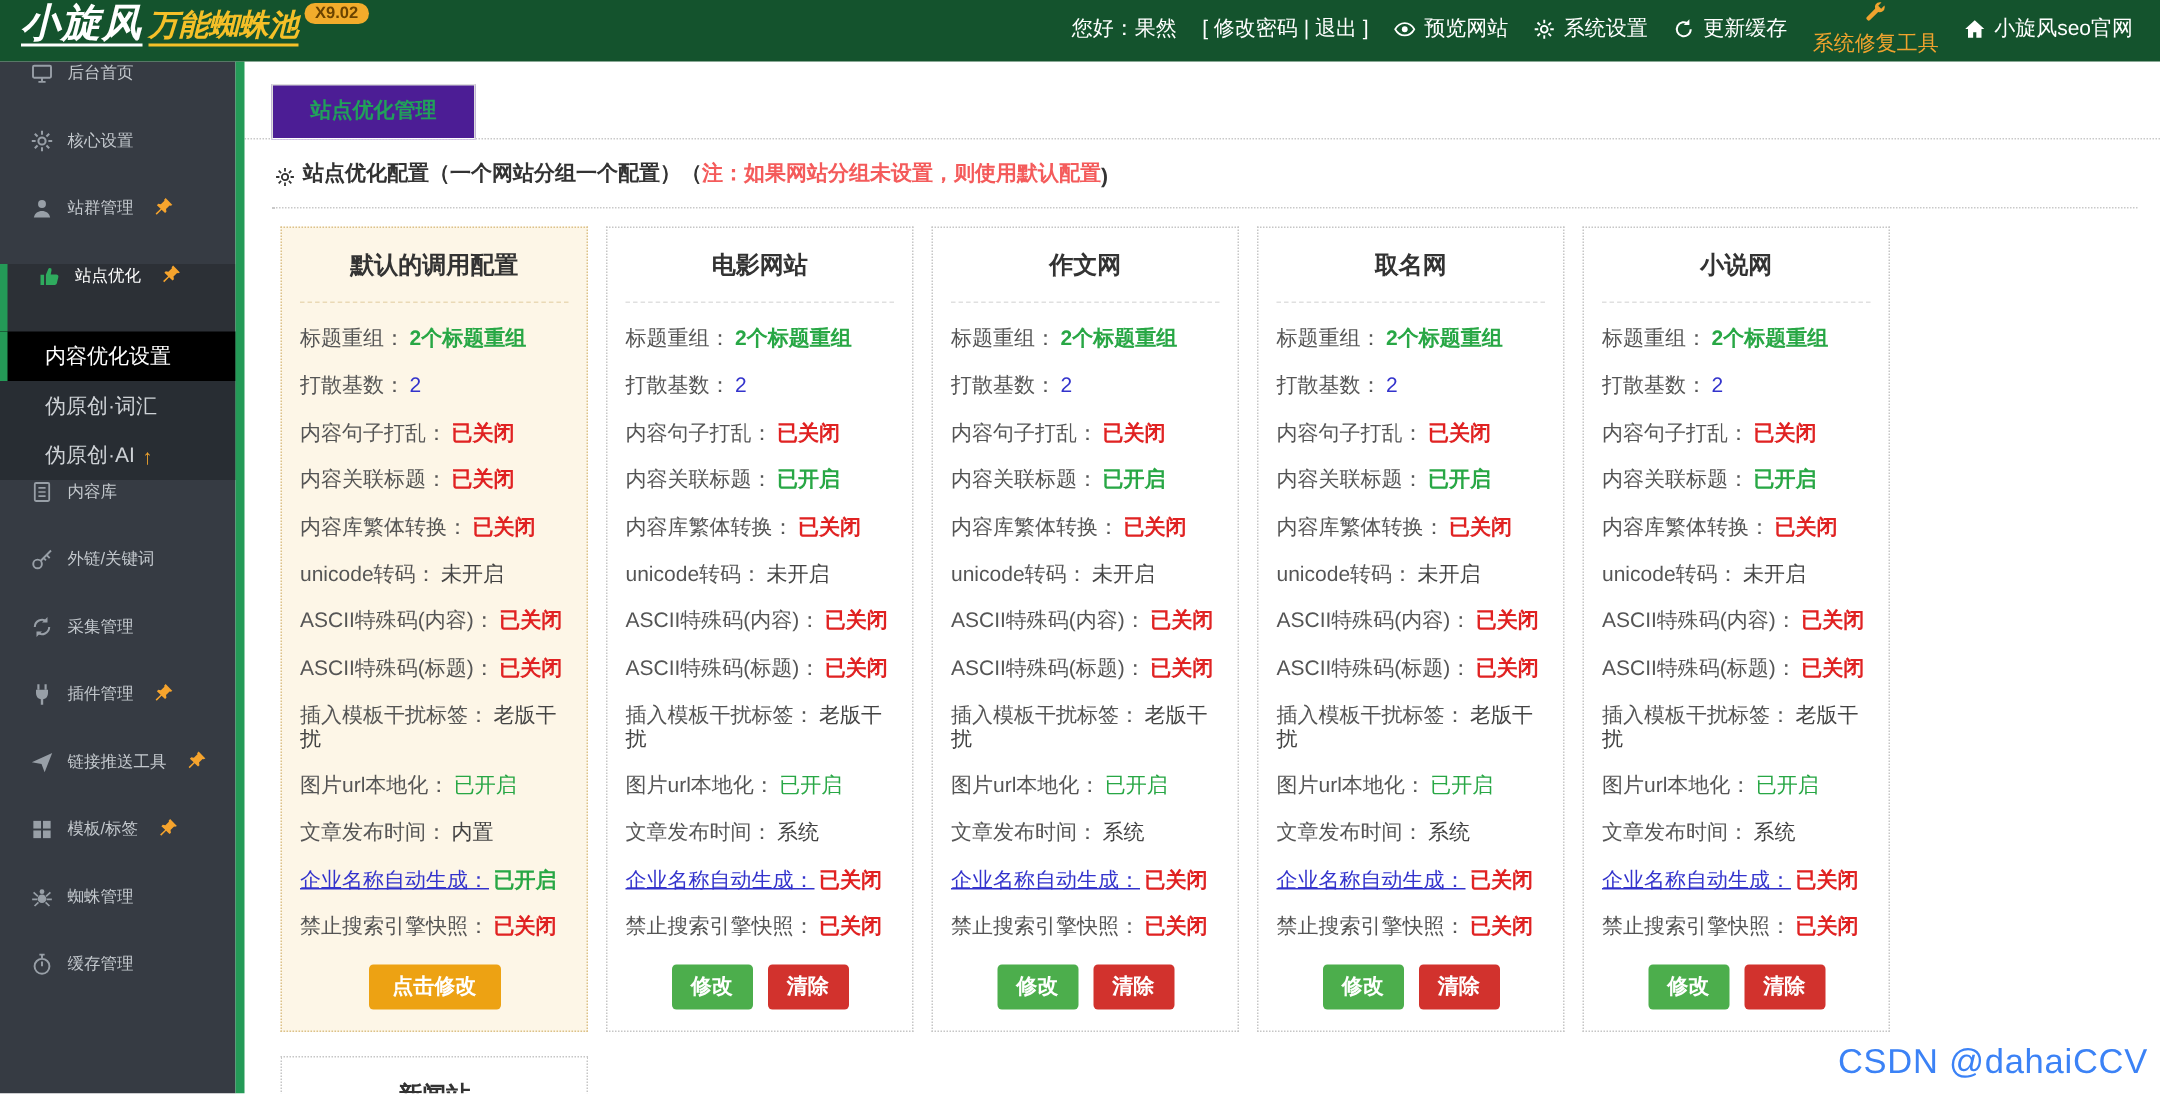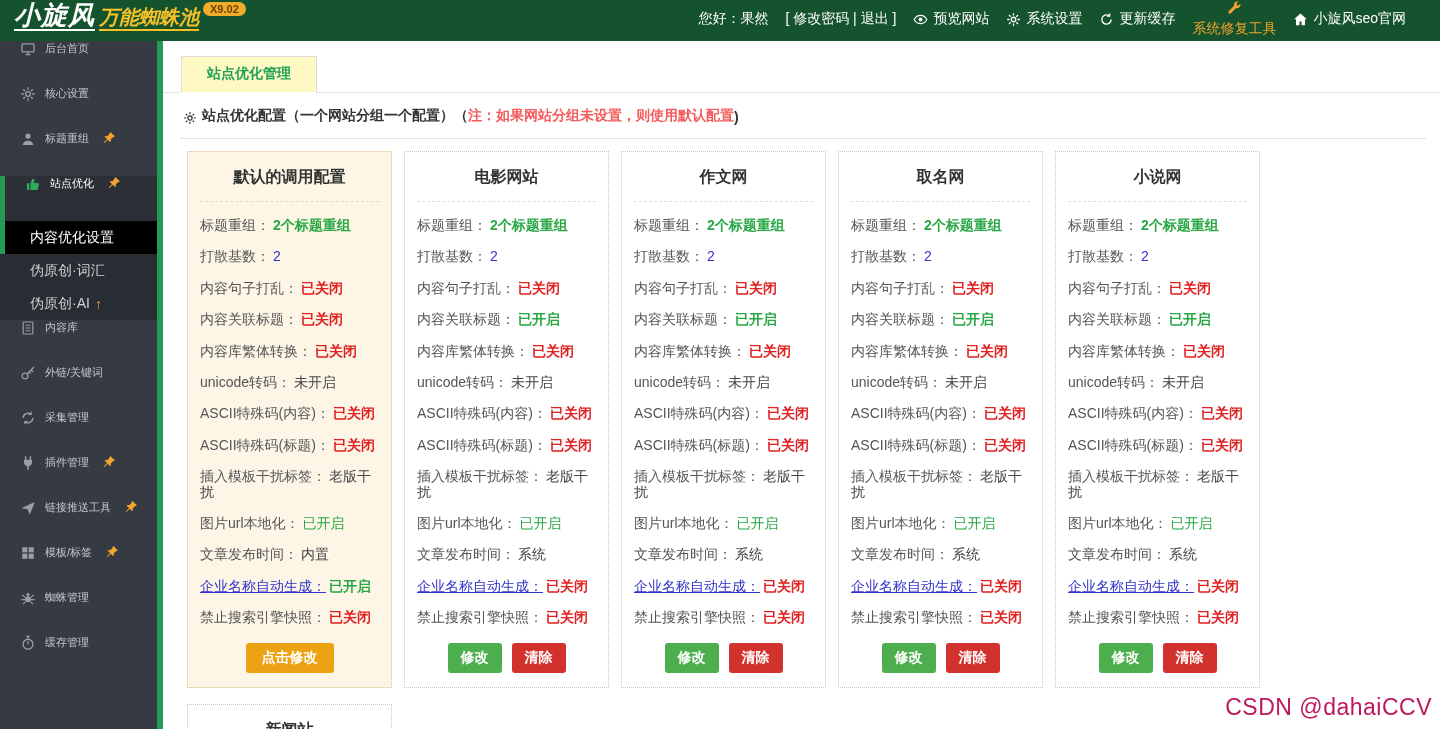--- a/index.html
+++ b/index.html
@@ -6,21 +6,21 @@
   body{
     width:1440px;height:729px;overflow:hidden;position:relative;background:#fff;
     font-family:"Liberation Sans","DejaVu Sans",sans-serif;
   }
   
   .header{position:absolute;top:0;left:0;right:0;height:41px;background:#14532d;display:flex;align-items:flex-start;color:#fff;z-index:5;}
   .logo{display:flex;align-items:flex-end;padding:2px 14px 4px;cursor:pointer;}
   .logo-cn1{font-size:26px;font-weight:bold;font-style:italic;color:#fff;letter-spacing:1px;border-bottom:2px solid #fff;line-height:1.05;}
   .logo-cn2{font-size:20px;font-weight:bold;font-style:italic;color:#f5c028;border-bottom:2px solid #f5c028;margin-left:4px;line-height:1.15;}
   .logo-badge{background:#f2ac2b;color:#6b4300;font-size:11px;font-weight:bold;border-radius:9px;padding:1px 7px;margin-left:4px;align-self:flex-start;font-style:normal;}
-  .header-right{margin-left:auto;display:flex;align-items:center;gap:17px;font-size:14px;padding-right:34px;white-space:nowrap;}
+  .header-right{margin-left:auto;display:flex;align-items:center;gap:17px;font-size:14px;padding-right:18px;white-space:nowrap;}
   .greet,.acct{color:#fff;}
   .acct a{color:#fff;text-decoration:none;cursor:pointer;}
   .hnav-wrap{display:flex;align-items:center;gap:17px;}
   .hnav{display:flex;align-items:center;gap:5px;color:#fff;text-decoration:none;cursor:pointer;}
   .hnav.nav-orange{color:#f0a32e;flex-direction:column;}
   .hicon{width:15px;height:15px;flex:0 0 auto;}
   
   .sidebar{position:absolute;top:41px;left:0;width:157px;bottom:0;background:#363b43;z-index:4;}
   .sidebar ul{list-style:none;margin:0;padding:0;}
   .mi{height:45px;display:flex;padding-left:20px;color:#c3c8cd;font-size:11px;gap:9px;cursor:pointer;}
@@ -30,21 +30,21 @@
   .micon.ic-green{color:#2fab5e;}
   .pin{width:14px;height:14px;margin-left:4px;flex:0 0 auto;}
   .up-arrow{color:#f0a32e;font-weight:bold;margin-left:5px;}
   .sub{background:#282d33;}
   .sub-item{height:33px;display:flex;align-items:center;padding-left:30px;color:#ced2d6;font-size:14px;cursor:pointer;}
   .sub-item.active{background:#000;color:#fff;border-left:5px solid #249a57;padding-left:25px;}
   .side-accent{position:absolute;top:41px;left:157px;width:6px;bottom:0;background:#249a57;z-index:4;}
   
   .content{position:absolute;left:163px;top:41px;right:0;bottom:0;background:#fff;overflow:hidden;}
   .tabs{padding:15px 14px 0 18px;border-bottom:1px dotted #c9c9c9;}
-  .tab{display:inline-block;padding:8px 25px 9px;border:1px solid #ddd;border-bottom:1px solid #fff;margin-bottom:-1px;background:#fef9c3;color:#21a05a;font-weight:bold;font-size:14px;cursor:pointer;}
+  .tab{display:inline-block;padding:8px 25px 9px;border:1px solid #ddd;border-bottom:1px solid #fff;margin-bottom:-1px;background:#4c1d95;color:#21a05a;font-weight:bold;font-size:14px;cursor:pointer;}
   .section-bar{margin:0 15px 0 18px;padding:14px 2px 13px;border-bottom:1px dotted #c9c9c9;font-size:14px;font-weight:bold;color:#333;display:flex;align-items:flex-end;}
   .sicon{width:14px;height:14px;color:#333;margin-right:5px;flex:0 0 auto;}
   .snote{color:#f45b5b;}
   
   .cards{padding:12px 20px 0 24px;display:flex;flex-wrap:wrap;gap:16px 12px;align-items:flex-start;}
   .card{width:205px;box-sizing:border-box;border:1px dotted #c6c6c6;background:#fff;padding:0 12px 14px;}
   .card.theme-default{background:#fdf6e7;border-color:#dcc18a;}
   .card-title{text-align:center;font-weight:bold;font-size:16px;color:#333;padding:15px 0 13px;border-bottom:1px dashed #e0e0e0;}
   .theme-default .card-title{border-bottom-color:#ead9b6;}
   .row{font-size:14px;color:#555;margin-top:16px;line-height:1.1;}
@@ -54,21 +54,21 @@
   .v-blue{color:#3333cc;}
   .v-red{color:#e02222;font-weight:bold;}
   .v-plain{color:#444;}
   .l-blue{color:#3333cc;text-decoration:underline;cursor:pointer;}
   .card-actions{margin-top:18px;display:flex;justify-content:center;gap:10px;}
   .btn{border:none;color:#fff;font-size:14px;font-weight:bold;padding:6px 13px;border-radius:3px;cursor:pointer;font-family:inherit;}
   .btn-orange{background:#eda213;padding:6px 16px;}
   .btn-green{background:#4cae4c;}
   .btn-red{background:#d2322d;}
   
-  .watermark{position:absolute;right:8px;bottom:8px;font-size:23px;color:#be185d;letter-spacing:.5px;z-index:6;pointer-events:none;}
+  .watermark{position:absolute;right:8px;bottom:8px;font-size:23px;color:#3b82f6;letter-spacing:.5px;z-index:6;pointer-events:none;}
   .symdefs{position:absolute;width:0;height:0;overflow:hidden;}
 </style>
 </head>
 <body>
 
 <svg class="symdefs" xmlns="http://www.w3.org/2000/svg">
   <symbol id="sym-monitor-icon" viewBox="0 0 20 20">
       <rect x="2.5" y="3.5" width="15" height="10" rx="1" fill="none" stroke="currentColor" stroke-width="1.6"></rect>
       <path d="M7 17h6M10 13.5V17" fill="none" stroke="currentColor" stroke-width="1.6"></path>
     </symbol>
@@ -210,21 +210,21 @@
 
         </div>
 
       </li>
 
       <li>
         <div class="mi">
           <svg class="micon">
             <use href="#sym-user-icon"></use>
           </svg>
-          <span class="milabel">标题重组</span>
+          <span class="milabel">站群管理</span>
           <svg class="pin">
             <use href="#sym-pin-icon"></use>
           </svg>
         </div>
 
       </li>
 
       <li>
         <div class="mi active">
           <svg class="micon ic-green">

